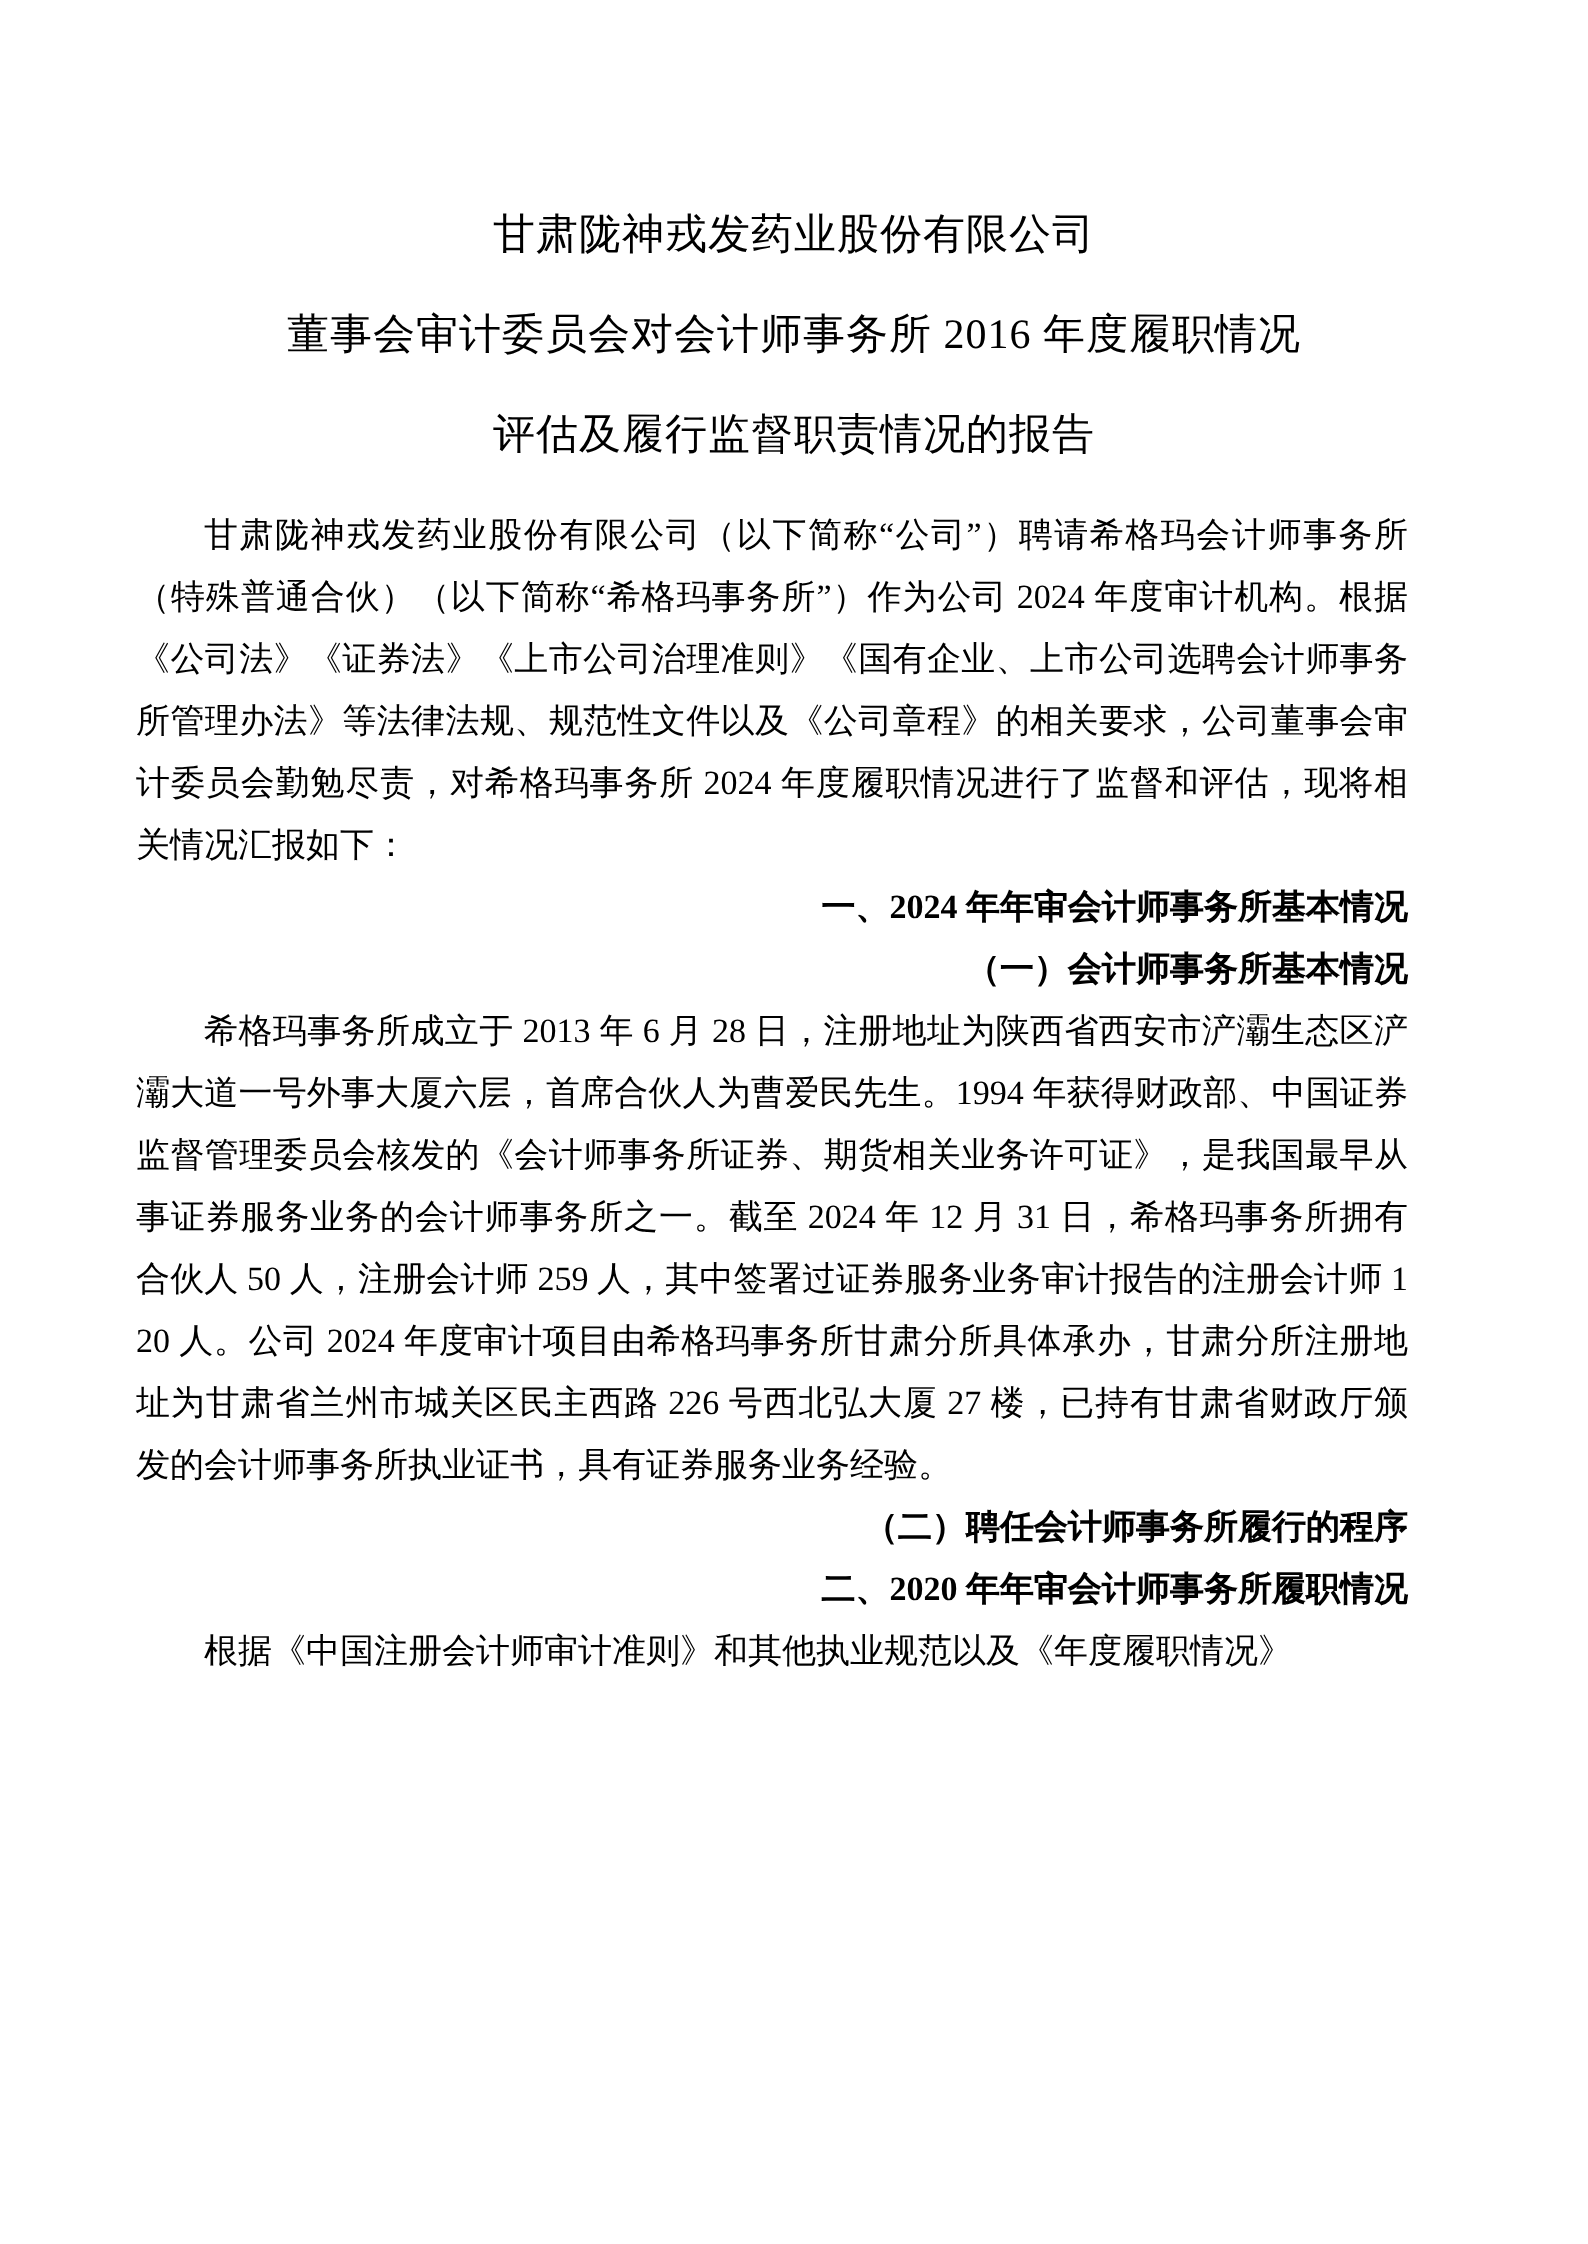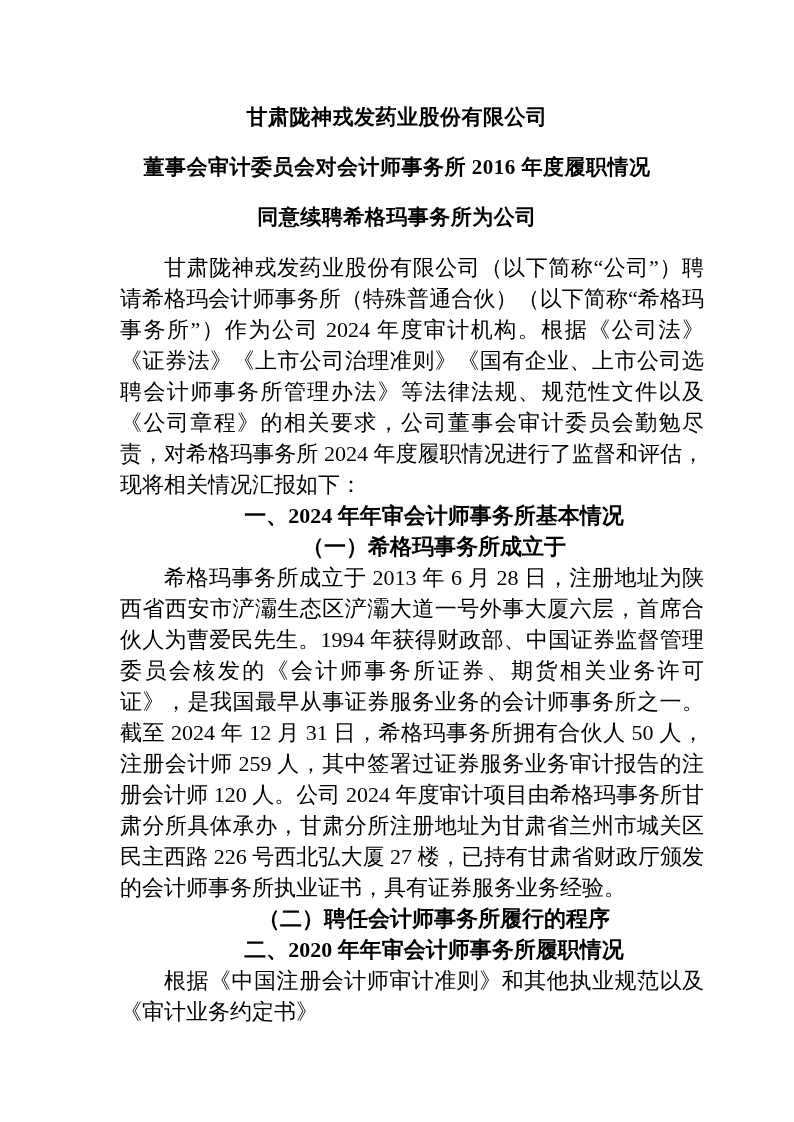--- a/index.html
+++ b/index.html
@@ -18,59 +18,59 @@
     overflow: hidden;
     box-sizing: border-box;
   }
   .title-block {
     margin-top: 92px;
     width: 100%;
     text-align: center;
   }
   .title-line {
     font-size: 21px;
-    font-weight: bold;
+    font-weight: normal;
     line-height: 50px;
     letter-spacing: 0.5px;
     white-space: nowrap;
   }
   .content {
-    margin: 10px 90px 0 120px; 
-    font-size: 22px;
+    margin: 10px 90px 0 68px; 
+    font-size: 17px;
     line-height: 31px;
   }
   .para {
     margin: 0;
     text-indent: 2em;
     text-align: justify;
     text-justify: inter-ideograph;
     word-break: break-all;
   }
   .heading {
     margin: 0;
     text-indent: 2em;
     font-weight: bold;
-    text-align: center;
+    text-align: right;
     white-space: nowrap;
   }
 </style>
 </head>
 <body>
 
 <div class="page">
 
   <div class="title-block">
     <div class="title-line">甘肃陇神戎发药业股份有限公司</div>
     <div class="title-line">董事会审计委员会对会计师事务所 2016 年度履职情况</div>
-    <div class="title-line">同意续聘希格玛事务所为公司</div>
+    <div class="title-line">评估及履行监督职责情况的报告</div>
   </div>
 
   <div class="content">
     <p class="para">甘肃陇神戎发药业股份有限公司（以下简称“公司”）聘请希格玛会计师事务所（特殊普通合伙）（以下简称“希格玛事务所”）作为公司 2024 年度审计机构。根据《公司法》《证券法》《上市公司治理准则》《国有企业、上市公司选聘会计师事务所管理办法》等法律法规、规范性文件以及《公司章程》的相关要求，公司董事会审计委员会勤勉尽责，对希格玛事务所 2024 年度履职情况进行了监督和评估，现将相关情况汇报如下：</p>
     <p class="heading">一、2024 年年审会计师事务所基本情况</p>
-    <p class="heading">（一）希格玛事务所成立于</p>
+    <p class="heading">（一）会计师事务所基本情况</p>
     <p class="para">希格玛事务所成立于 2013 年 6 月 28 日，注册地址为陕西省西安市浐灞生态区浐灞大道一号外事大厦六层，首席合伙人为曹爱民先生。1994 年获得财政部、中国证券监督管理委员会核发的《会计师事务所证券、期货相关业务许可证》，是我国最早从事证券服务业务的会计师事务所之一。截至 2024 年 12 月 31 日，希格玛事务所拥有合伙人 50 人，注册会计师 259 人，其中签署过证券服务业务审计报告的注册会计师 120 人。公司 2024 年度审计项目由希格玛事务所甘肃分所具体承办，甘肃分所注册地址为甘肃省兰州市城关区民主西路 226 号西北弘大厦 27 楼，已持有甘肃省财政厅颁发的会计师事务所执业证书，具有证券服务业务经验。</p>
     <p class="heading">（二）聘任会计师事务所履行的程序</p>
     <p class="heading">二、2020 年年审会计师事务所履职情况</p>
-    <p class="para">根据《中国注册会计师审计准则》和其他执业规范以及《审计业务约定书》</p>
+    <p class="para">根据《中国注册会计师审计准则》和其他执业规范以及《年度履职情况》</p>
   </div>
 
 </div>
 
 </body></html>

